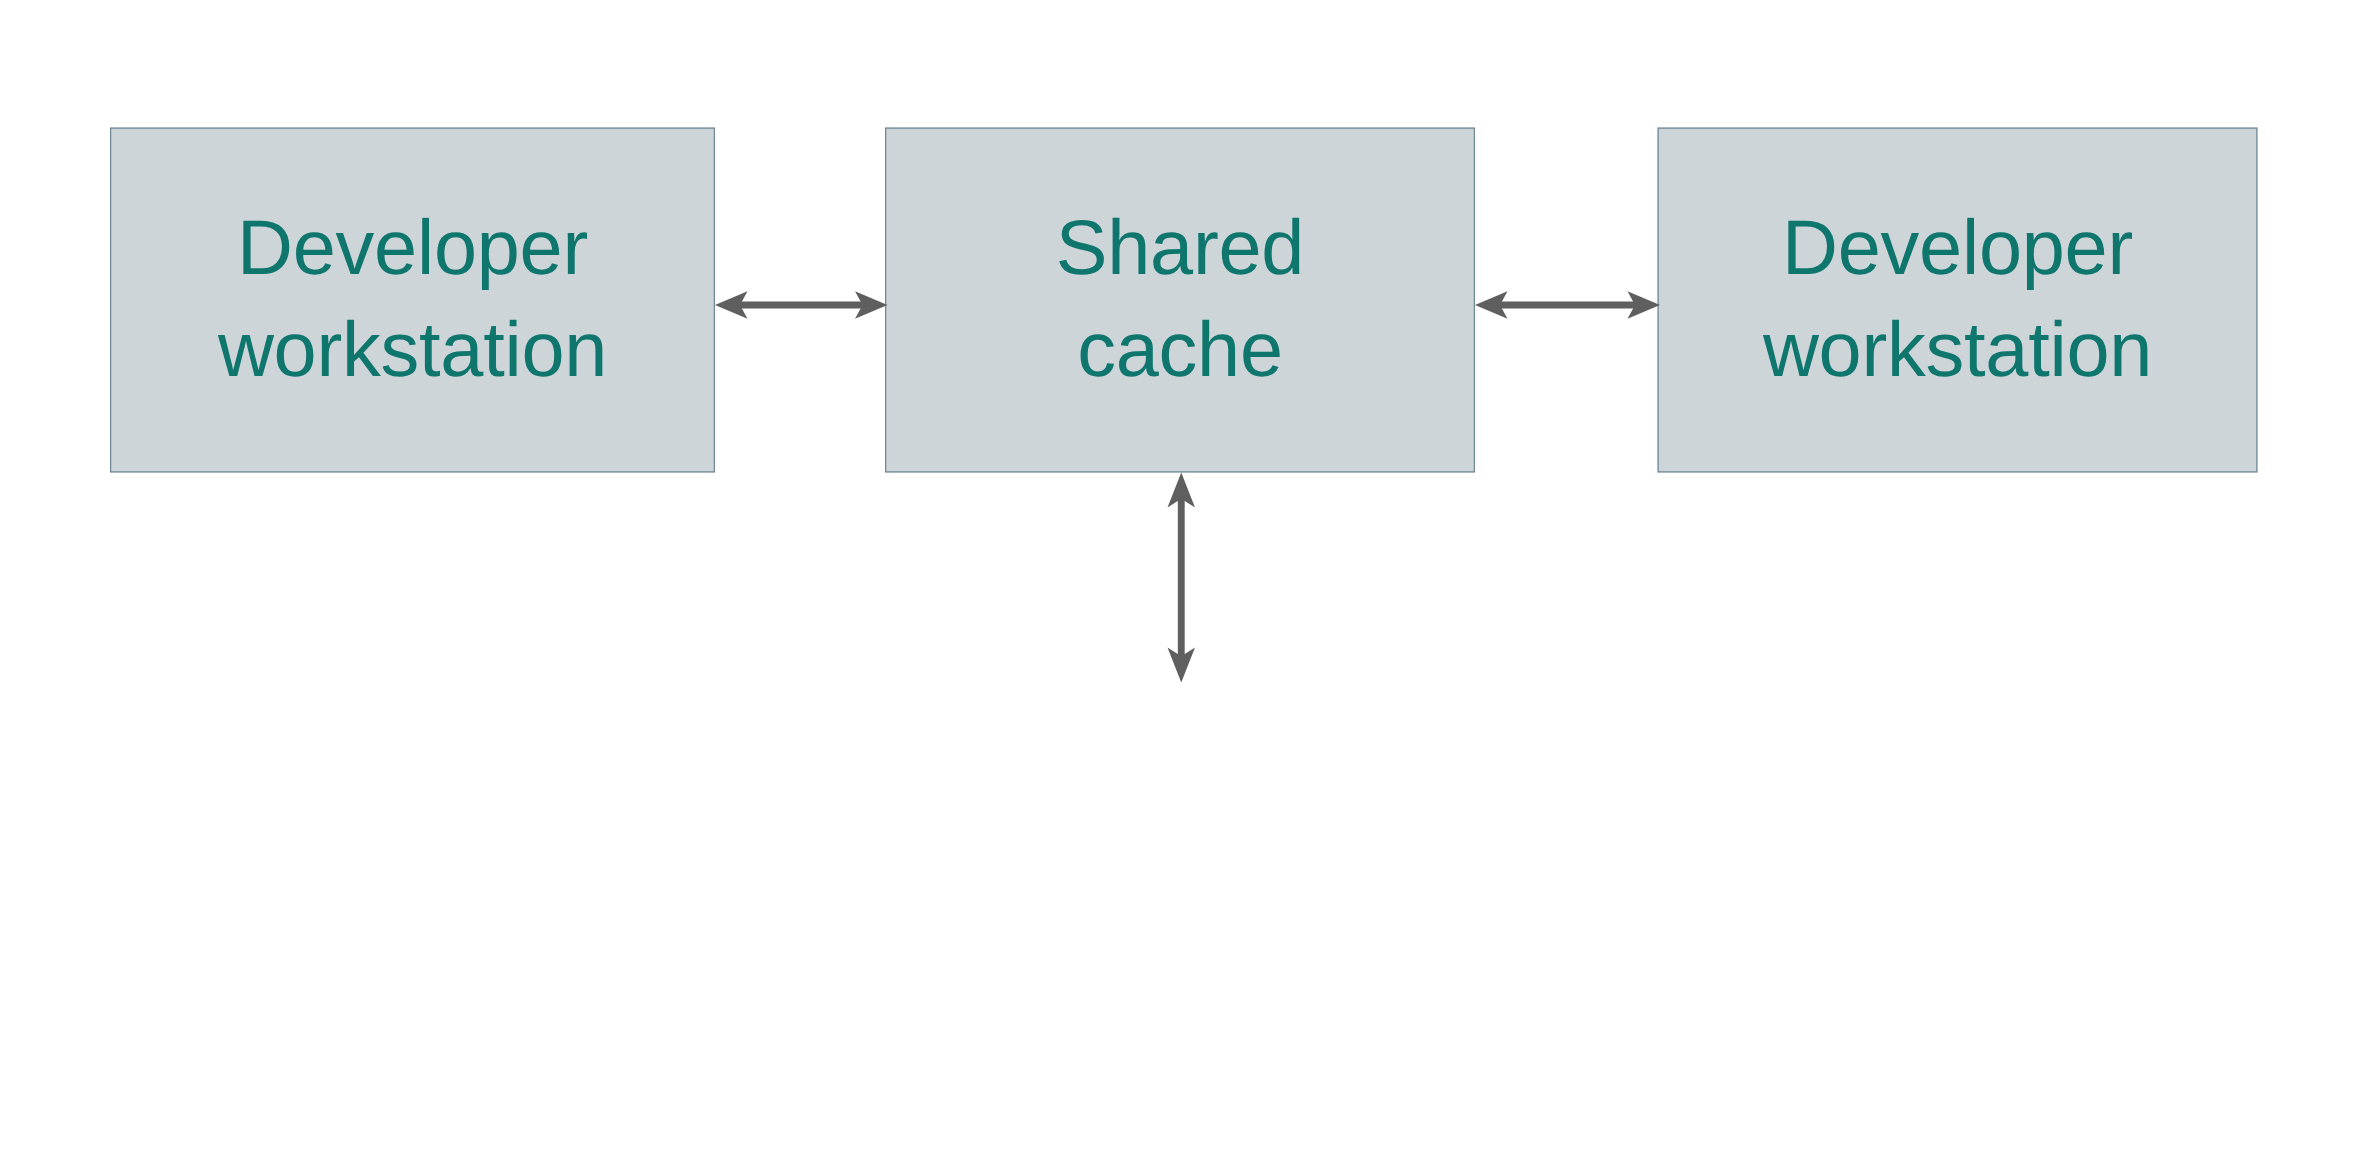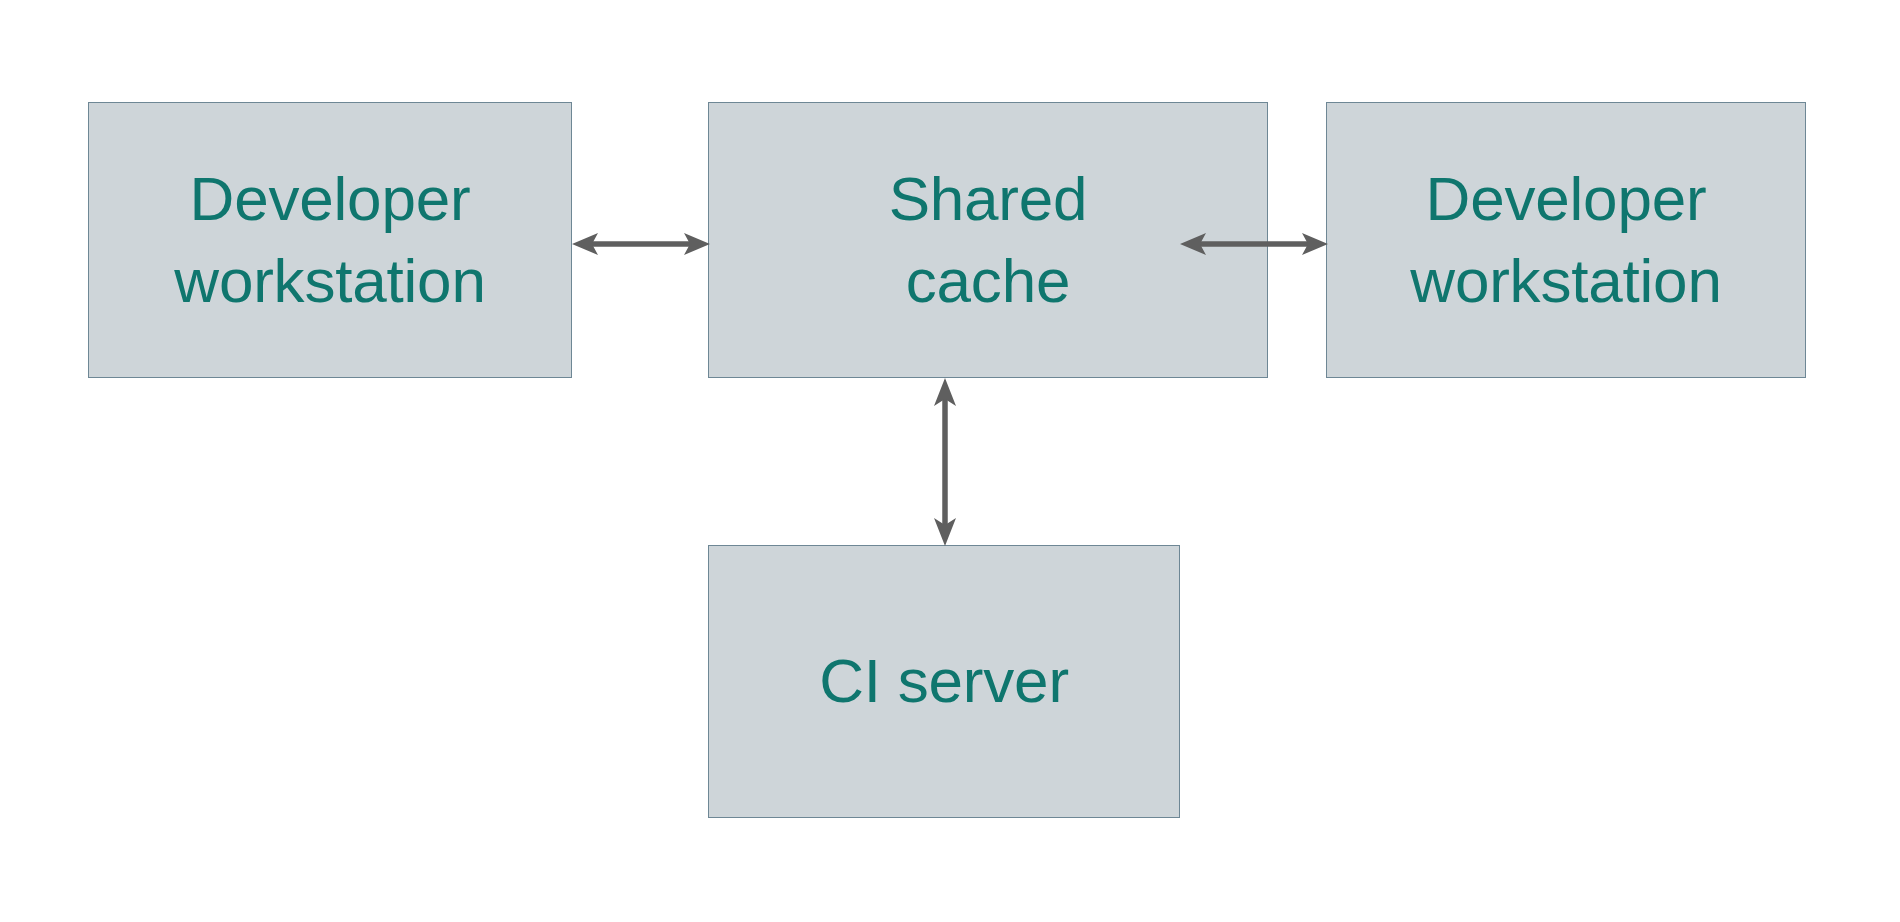--- a/index.html
+++ b/index.html
@@ -33,21 +33,21 @@
     font-size: 62px;
     line-height: 1.33;
     color: #0f766e;
     font-weight: 400;
     letter-spacing: -0.2px;
     white-space: pre-line;
     padding: 0 6px;
   }
   
   #node-dev-left   { left: 88px;   top: 102px; width: 484px; height: 276px; }
-  #node-cache      { left: 708px;  top: 102px; width: 560px; height: 276px; }
+  #node-cache      { left: 708px;  top: 102px; width: 472px; height: 276px; }
   #node-dev-right  { left: 1326px; top: 102px; width: 480px; height: 276px; }
   #node-ci         { left: 708px;  top: 545px; width: 472px; height: 273px; }
 
   .edge {
     position: absolute;
     overflow: visible;
   }
   #edge-left-cache  { left: 568px;  top: 213px; width: 146px; height: 62px; }
   #edge-cache-right { left: 1176px; top: 213px; width: 156px; height: 62px; }
   #edge-cache-ci    { left: 914px;  top: 374px; width: 62px;  height: 176px; }
@@ -65,23 +65,20 @@
   <div class="node" id="node-cache">
     <span class="node-label">Shared
 cache</span>
   </div>
 
   <div class="node" id="node-dev-right">
     <span class="node-label">Developer
 workstation</span>
   </div>
 
-  <div class="node" id="node-ci">
-    <span class="node-label">CI server</span>
-  </div>
 
   <svg class="edge" id="edge-left-cache" viewBox="0 0 146 62">
     <line x1="22" y1="31" x2="124" y2="31" stroke="#5f5f5f" stroke-width="5.5"></line>
     <path d="M 4 31 L 30 20 L 24 31 L 30 42 Z" fill="#5f5f5f"></path>
     <path d="M 142 31 L 116 20 L 122 31 L 116 42 Z" fill="#5f5f5f"></path>
   </svg>
 
   <svg class="edge" id="edge-cache-right" viewBox="0 0 156 62">
     <line x1="22" y1="31" x2="134" y2="31" stroke="#5f5f5f" stroke-width="5.5"></line>
     <path d="M 4 31 L 30 20 L 24 31 L 30 42 Z" fill="#5f5f5f"></path>

